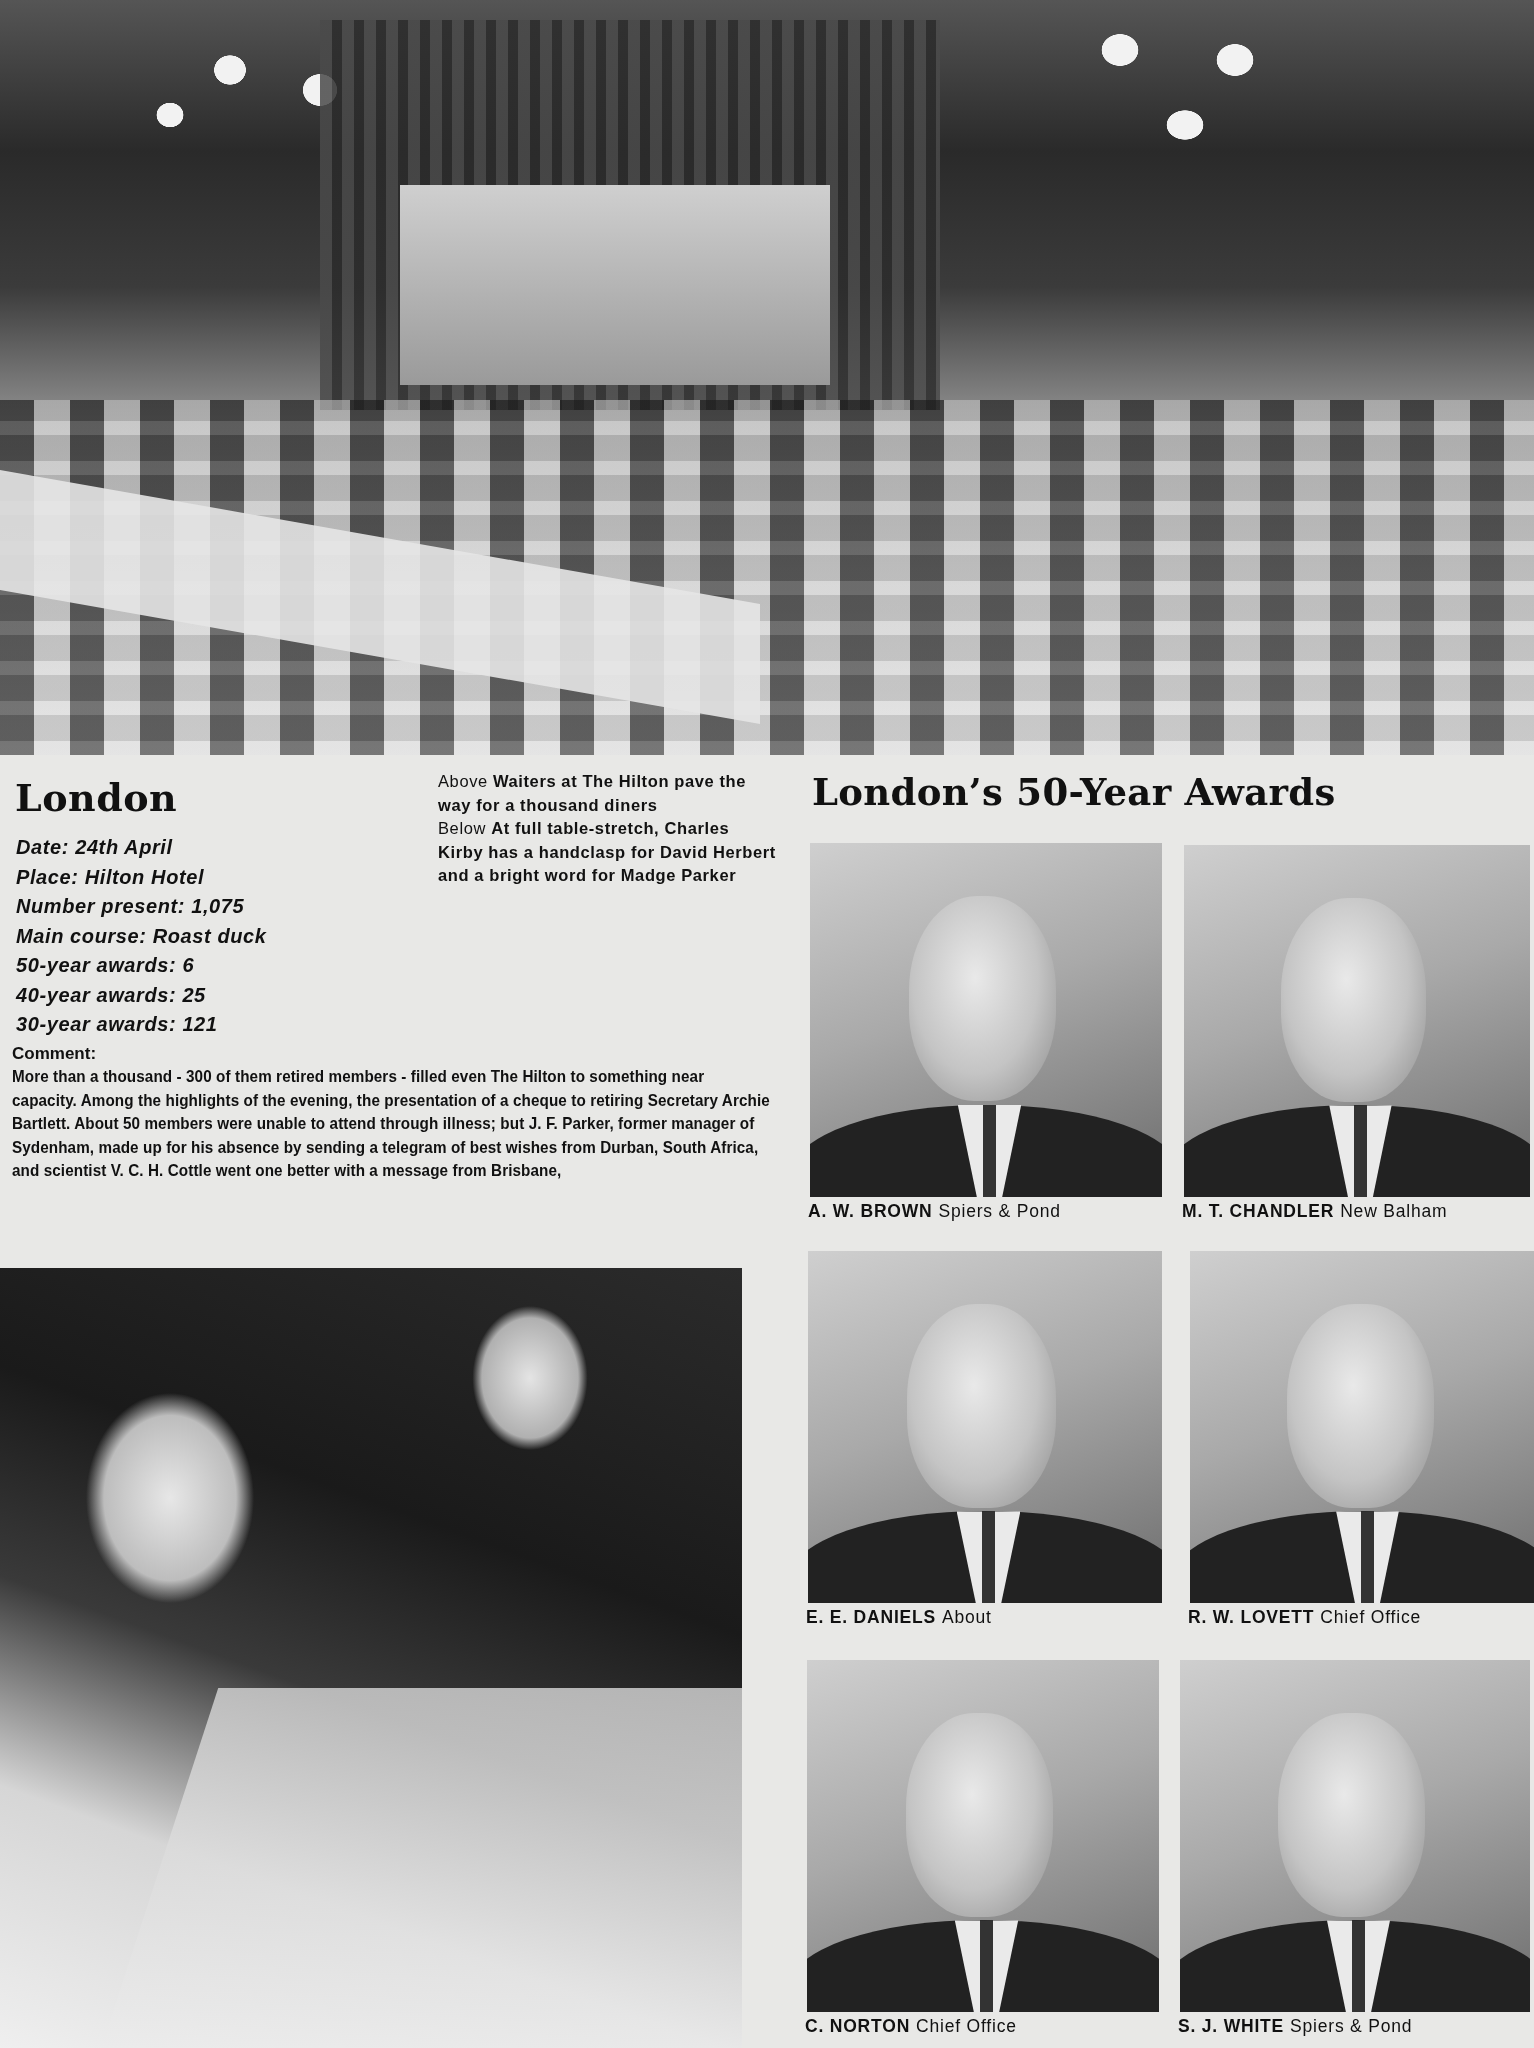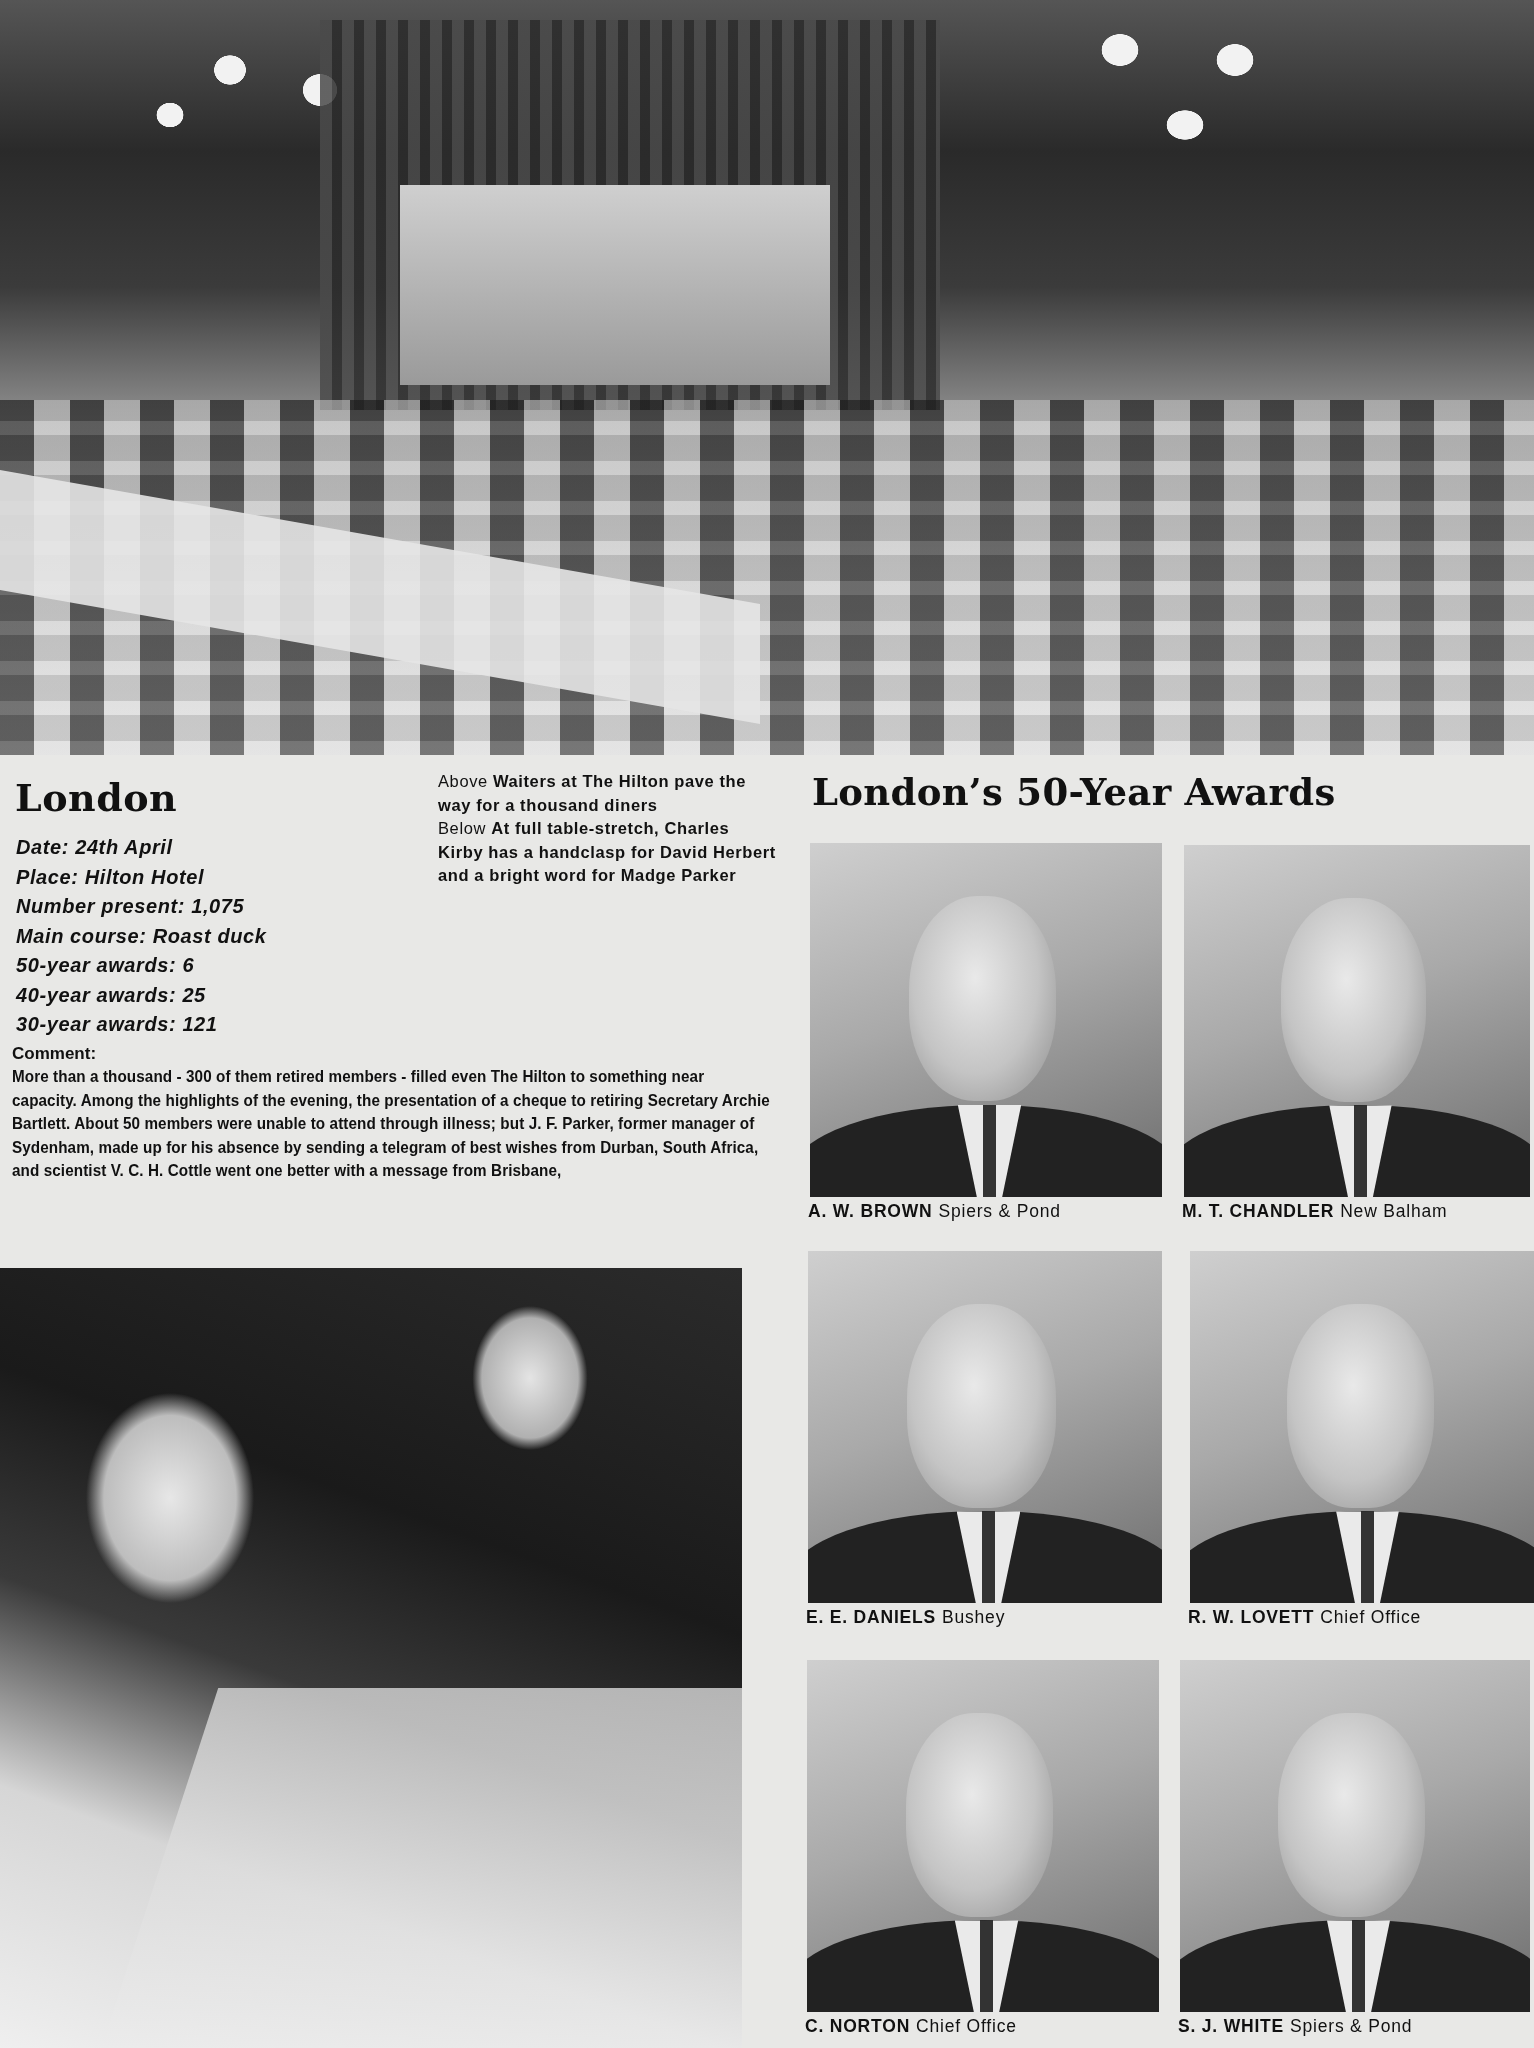--- a/index.html
+++ b/index.html
@@ -152,21 +152,21 @@
     </div>
   <div class="caption" style="top:356px;"><span class="nm">M. T. CHANDLER</span><span>New Balham</span></div>
 </div>
 
 <div class="portrait" style="left:808px; top:1251px; width:354px; height:352px;">
   <div class="pimg">
       <div class="head"></div>
       <div class="suit"></div>
       <div class="collar"></div>
     </div>
-  <div class="caption" style="top:356px;"><span class="nm">E. E. DANIELS</span><span>Bushey</span></div>
+  <div class="caption" style="top:356px;"><span class="nm">E. E. DANIELS</span><span>About</span></div>
 </div>
 <div class="portrait" style="left:1182px; top:1251px; width:348px; height:352px;margin-left:8px;">
   <div class="pimg">
       <div class="head"></div>
       <div class="suit"></div>
       <div class="collar"></div>
     </div>
   <div class="caption" style="top:356px;"><span class="nm">R. W. LOVETT</span><span>Chief Office</span></div>
 </div>
 

